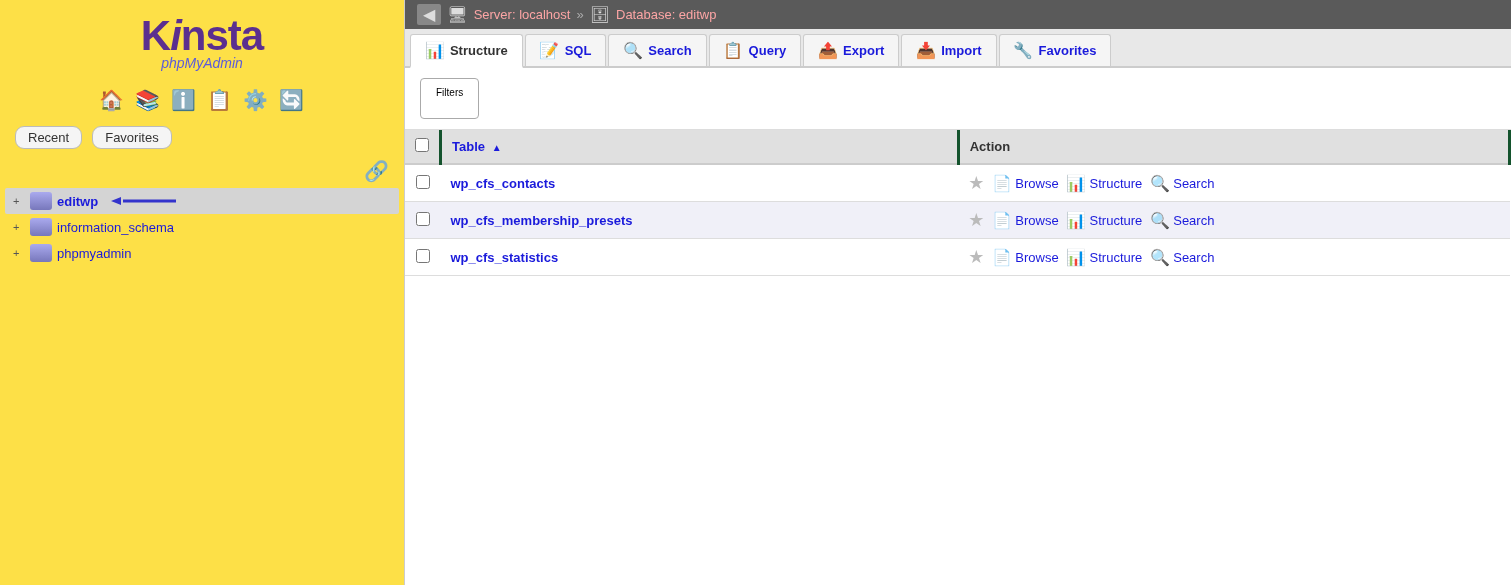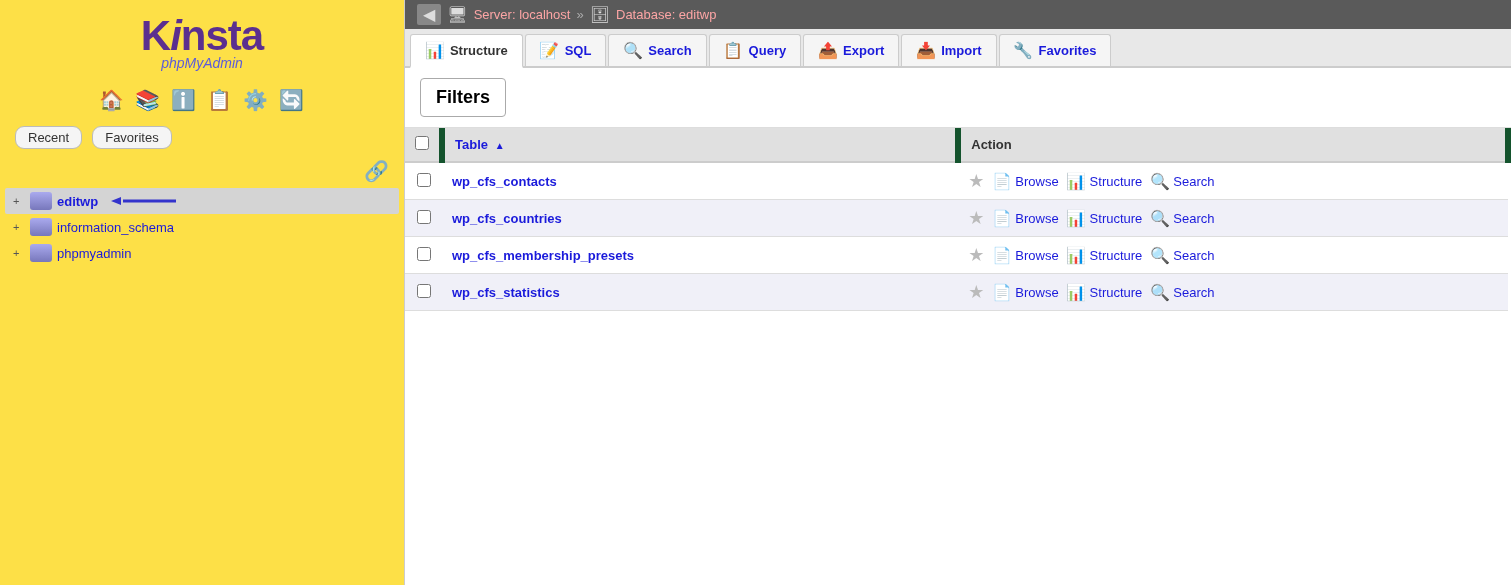--- a/index.html
+++ b/index.html
@@ -187,23 +187,23 @@
       padding: 10px 15px;
       border-bottom: 1px solid #ddd;
     }
     .filters-box {
       border: 1px solid #aaa;
       border-radius: 4px;
       padding: 8px 15px;
       display: inline-block;
     }
     .filters-title {
-      font-size: 18px;
-      font-weight: bold;
-      margin-bottom: 0;
+      font-size: 10px;
+      font-weight: normal;
+      margin-bottom: 12px;
     }
     .filter-row {
       display: flex;
       align-items: center;
       gap: 10px;
     }
     .filter-label {
       font-size: 13px;
       color: #333;
     }
@@ -226,21 +226,21 @@
     }
     thead tr {
       background: #e0e0e0;
       border-bottom: 2px solid #ccc;
     }
     thead th {
       padding: 8px 10px;
       text-align: left;
       font-weight: bold;
       color: #333;
-      border-right: 6px solid #14532d;
+      border-right: 3px solid #14532d;
     }
     thead th.table-col {
       color: #1a1adb;
     }
     .sort-arrow {
       font-size: 10px;
       margin-left: 3px;
     }
     tbody tr {
       border-bottom: 1px solid #ddd;
@@ -437,41 +437,20 @@
                 </span>
                 <span class="action-btn">
                   <span class="action-icon">🔍</span> 
                   <span>Search</span>
                 </span>
               </div>
             </td>
           </tr>
           <tr>
             <td class="td-checkbox"><input type="checkbox" style=""></td>
-            <td class="td-tablename"><span class="table-link">wp_cfs_countries</span></td>
-            <td>
-              <div class="td-actions">
-                <span class="star-icon">★</span>
-                <span class="action-btn">
-                  <span class="action-icon">📄</span> 
-                  <span>Browse</span>
-                </span>
-                <span class="action-btn">
-                  <span class="action-icon">📊</span> 
-                  <span>Structure</span>
-                </span>
-                <span class="action-btn">
-                  <span class="action-icon">🔍</span> 
-                  <span>Search</span>
-                </span>
-              </div>
-            </td>
-          </tr>
-          <tr>
-            <td class="td-checkbox"><input type="checkbox" style=""></td>
             <td class="td-tablename"><span class="table-link">wp_cfs_membership_presets</span></td>
             <td>
               <div class="td-actions">
                 <span class="star-icon">★</span>
                 <span class="action-btn">
                   <span class="action-icon">📄</span> 
                   <span>Browse</span>
                 </span>
                 <span class="action-btn">
                   <span class="action-icon">📊</span> 

